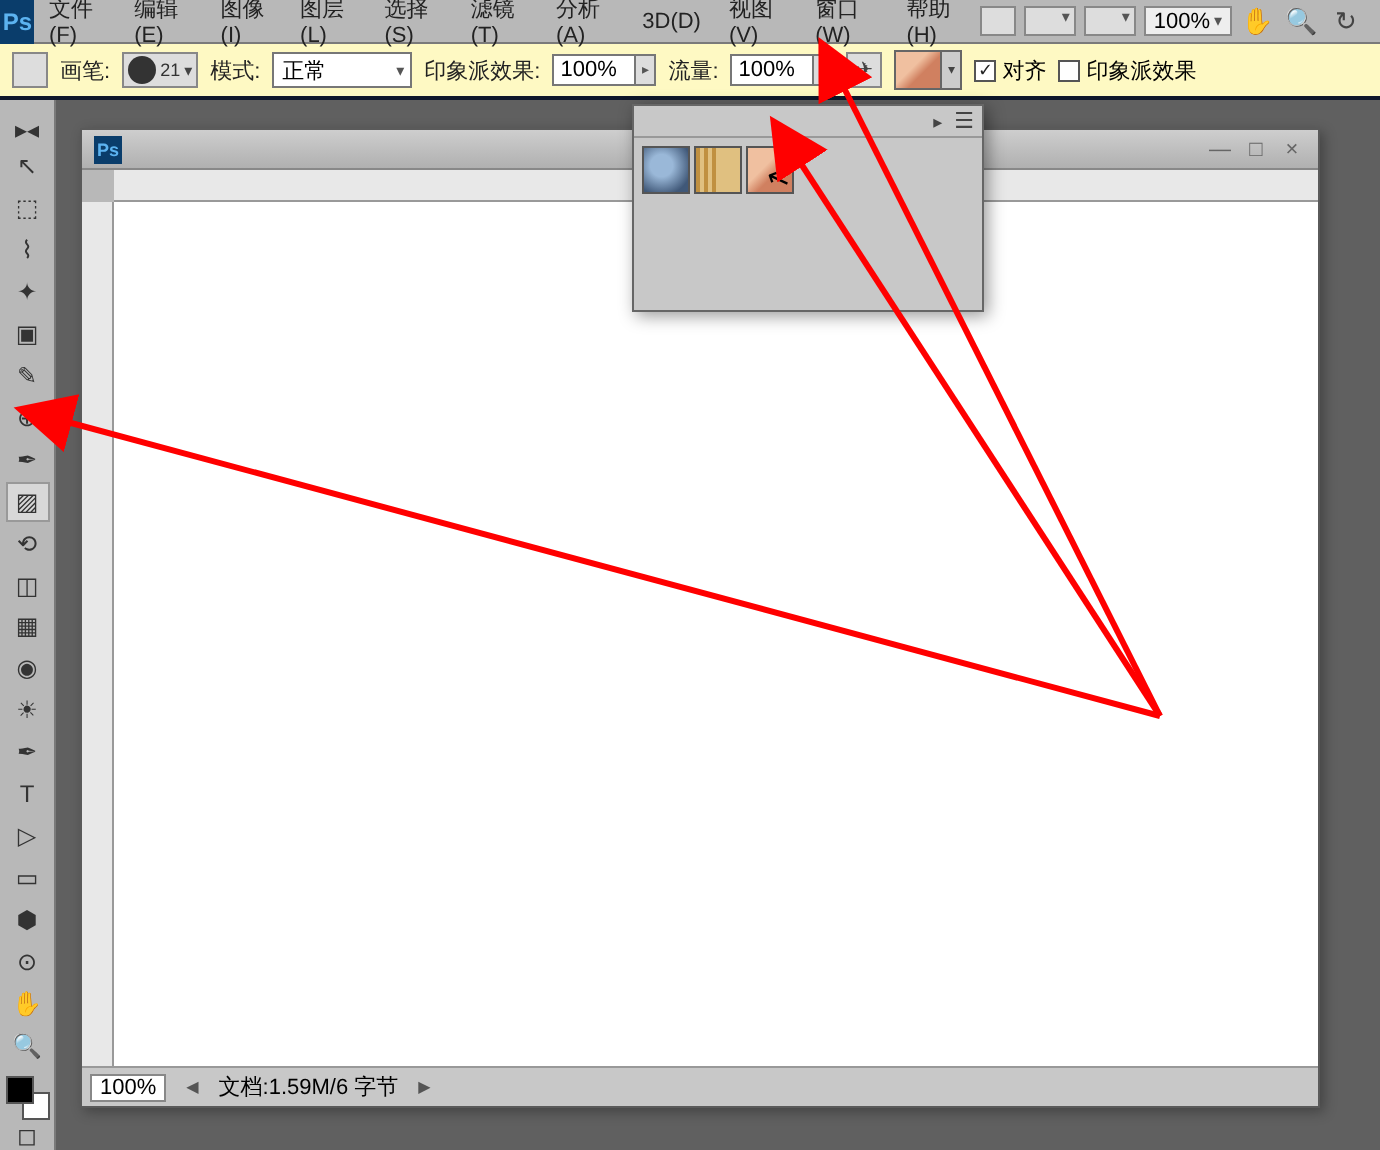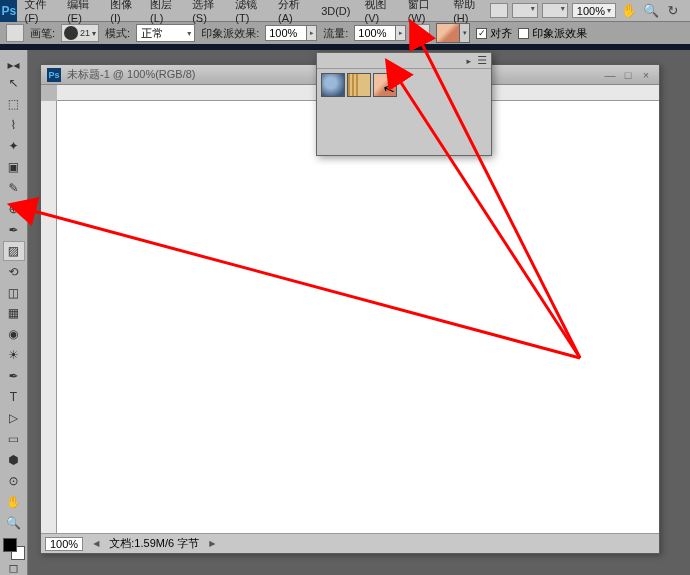--- a/index.html
+++ b/index.html
@@ -7,28 +7,28 @@
 .menubar{background:#b8b8b8;height:22px;display:flex;align-items:center;border-bottom:1px solid #7a7a7a}
 .app-icon{width:22px;height:22px;background:#0a3d6b;color:#5cb3f0;display:flex;align-items:center;justify-content:center;font-weight:bold;font-size:12px}
 .menu-item{padding:0 7px;color:#222;cursor:default}
 .menubar-right{margin-left:auto;display:flex;align-items:center;gap:4px;padding-right:8px}
 .mb-box{width:18px;height:15px;border:1px solid #888;background:#ddd}
 .mb-dropdown{width:26px;height:15px;border:1px solid #888;background:#ddd;position:relative}
 .mb-dropdown:after{content:"▾";position:absolute;right:2px;top:0;font-size:8px;color:#555}
 .zoom{display:flex;align-items:center;border:1px solid #888;background:#eee;height:15px;padding:0 4px;gap:2px}
 .zoom:after{content:"▾";font-size:8px;color:#555}
 .ico{width:18px;height:18px;display:flex;align-items:center;justify-content:center;color:#444;font-size:13px}
-.optionsbar{background:#a3a3a3;height:28px;display:flex;align-items:center;padding:0 6px;gap:6px;border-bottom:6px solid #0f172a}
+.optionsbar{background:#fef9c3;height:28px;display:flex;align-items:center;padding:0 6px;gap:6px;border-bottom:2px solid #0f172a}
 .tool-preview{width:18px;height:18px;border:1px solid #888;background:#ddd}
 .opt-label{color:#222}
 .brush-chip{display:flex;align-items:center;border:1px solid #888;background:#ddd;padding:1px 2px;gap:2px}
 .brush-dot{width:14px;height:14px;border-radius:50%;background:#333}
 .brush-arrow{font-size:8px;color:#444}
 .tiny-num{font-size:9px;color:#333}
-.ob-dropdown{background:#fff;border:1px solid #777;height:18px;display:flex;align-items:center;padding:0 4px;width:59px;position:relative}
+.ob-dropdown{background:#fff;border:1px solid #777;height:18px;display:flex;align-items:center;padding:0 4px;width:70px;position:relative}
 .ob-dropdown:after{content:"▾";position:absolute;right:3px;font-size:8px;color:#555}
 .pct{background:#fff;border:1px solid #777;height:16px;width:42px;padding:0 3px;display:flex;align-items:center}
 .pct-arrow{width:10px;height:16px;border:1px solid #777;border-left:none;background:#ddd;display:flex;align-items:center;justify-content:center;font-size:7px;color:#555}
 .tinybtn{width:18px;height:18px;border:1px solid #888;background:#ddd;display:flex;align-items:center;justify-content:center;font-size:10px;color:#444}
 .pattern-thumb{width:24px;height:20px;border:1px solid #666;background:linear-gradient(135deg,#f0c0a0 40%,#d08060 60%);position:relative}
 .pattern-thumb-arrow{width:10px;height:20px;border:1px solid #666;border-left:none;background:#ccc;display:flex;align-items:center;justify-content:center;font-size:7px;color:#444}
 .chk{display:flex;align-items:center;gap:3px}
 .chk-box{width:11px;height:11px;border:1px solid #555;background:#fff;display:flex;align-items:center;justify-content:center;font-size:9px;color:#222}
 .workspace{position:absolute;top:50px;left:0;right:0;bottom:0;display:flex}
 .toolbox{width:28px;background:#b8b8b8;border-right:1px solid #7a7a7a;display:flex;flex-direction:column;align-items:center;padding-top:8px;gap:1px}
@@ -165,21 +165,20 @@
       <div class="sw-bg"></div>
       <div class="sw-fg"></div>
     </div>
     <div class="toolbtn small">◻</div>
   </div>
 
   <div class="canvas-area">
     <div class="doc-window">
       <div class="doc-title">
         <div class="doc-ps">Ps</div>
-        <span class="doc-title-txt">未标题-1 @ 100%(RGB/8)</span>
         <div class="doc-wbtns">
           <div class="doc-wbtn">—</div>
           <div class="doc-wbtn">□</div>
           <div class="doc-wbtn">×</div>
         </div>
       </div>
       <div class="doc-ruler-h"></div>
       <div class="doc-body">
         <div class="doc-ruler-v"></div>
         <div class="canvas"></div>

